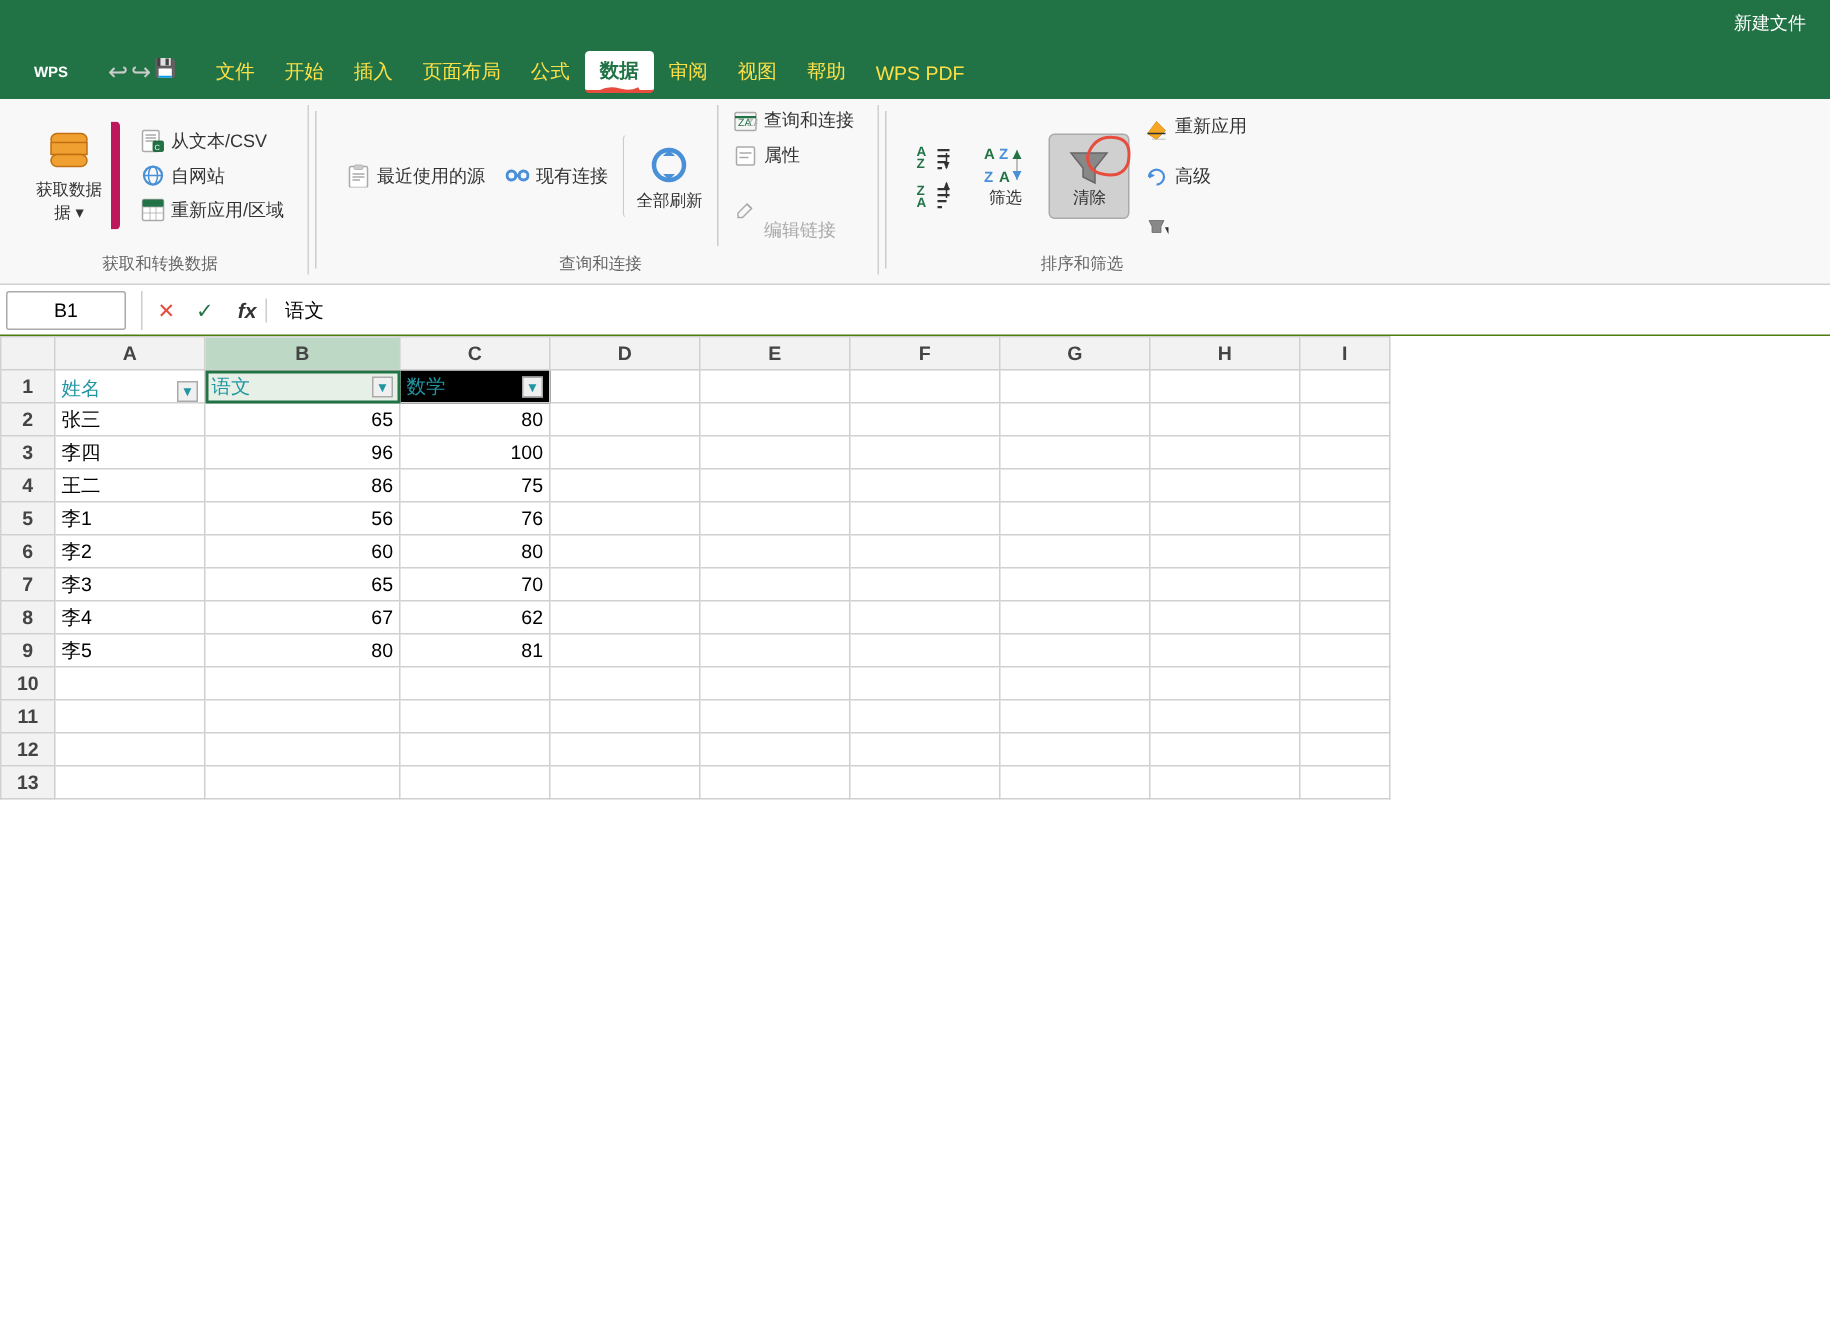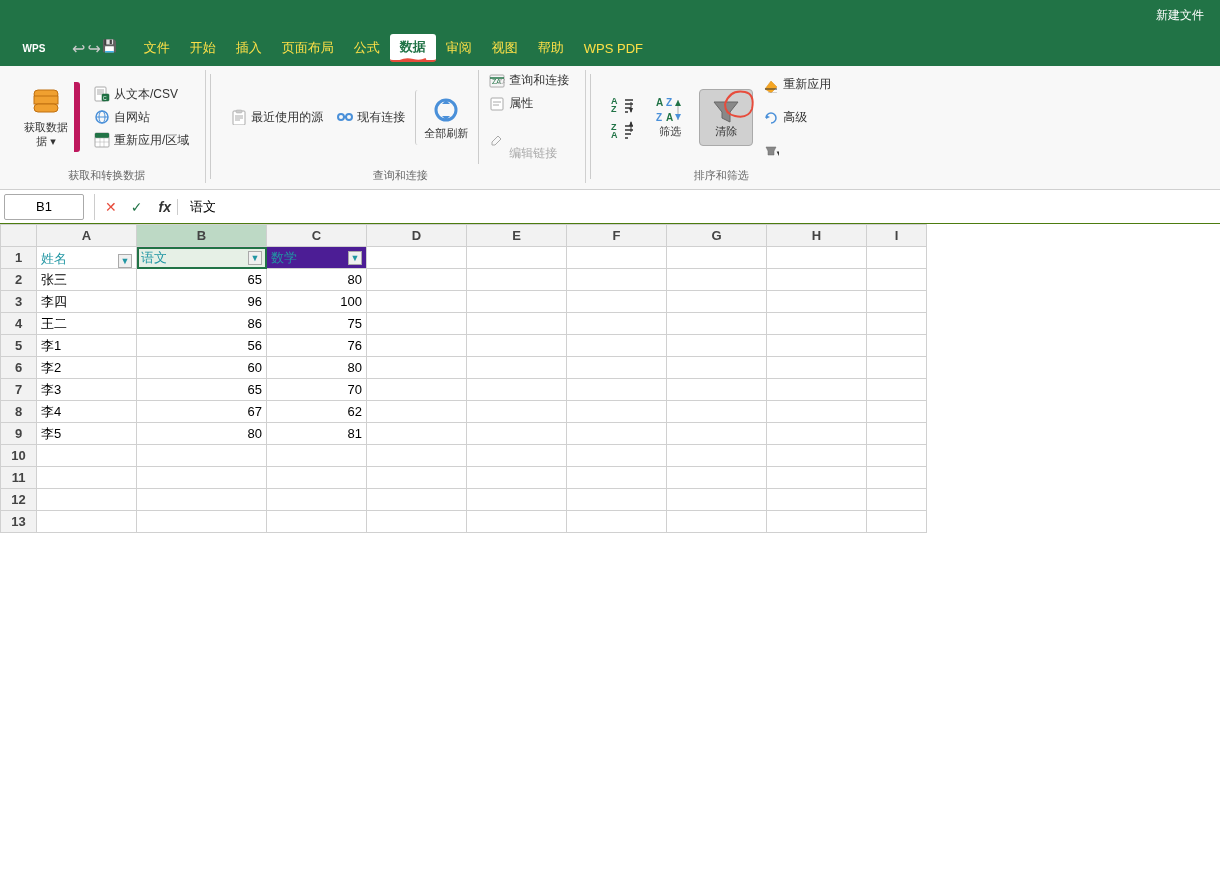--- a/index.html
+++ b/index.html
@@ -575,21 +575,21 @@
               <span>姓名</span>
               <span style="width: 14px; height: 14px; background: rgb(240, 240, 240); border: 1px solid rgb(170, 170, 170); display: inline-flex; align-items: center; justify-content: center; font-size: 9px; cursor: pointer;">▼</span>
             </div>
           </td>
           <td style="background: rgb(230, 240, 230); color: rgb(33, 150, 163); padding: 0px 2px; outline: rgb(33, 115, 70) solid 2px; outline-offset: -2px;">
             <div style="display: flex; align-items: center; justify-content: space-between; height: 100%; padding: 0px 2px;">
               <span>语文</span>
               <span style="width: 14px; height: 14px; background: rgb(240, 240, 240); border: 1px solid rgb(170, 170, 170); display: inline-flex; align-items: center; justify-content: center; font-size: 9px; cursor: pointer;">▼</span>
             </div>
           </td>
-          <td style="background: #4c1d95; color: rgb(33, 150, 163); padding: 0px 2px;">
+          <td style="background: #000000; color: rgb(33, 150, 163); padding: 0px 2px;">
             <div style="display: flex; align-items: center; justify-content: space-between; height: 100%; padding: 0px 2px;">
               <span>数学</span>
               <span style="width: 14px; height: 14px; background: rgb(240, 240, 240); border: 1px solid rgb(170, 170, 170); display: inline-flex; align-items: center; justify-content: center; font-size: 9px; cursor: pointer;">▼</span>
             </div>
           </td>
           <td></td>
           <td></td>
           <td></td>
           <td></td>
           <td></td>

